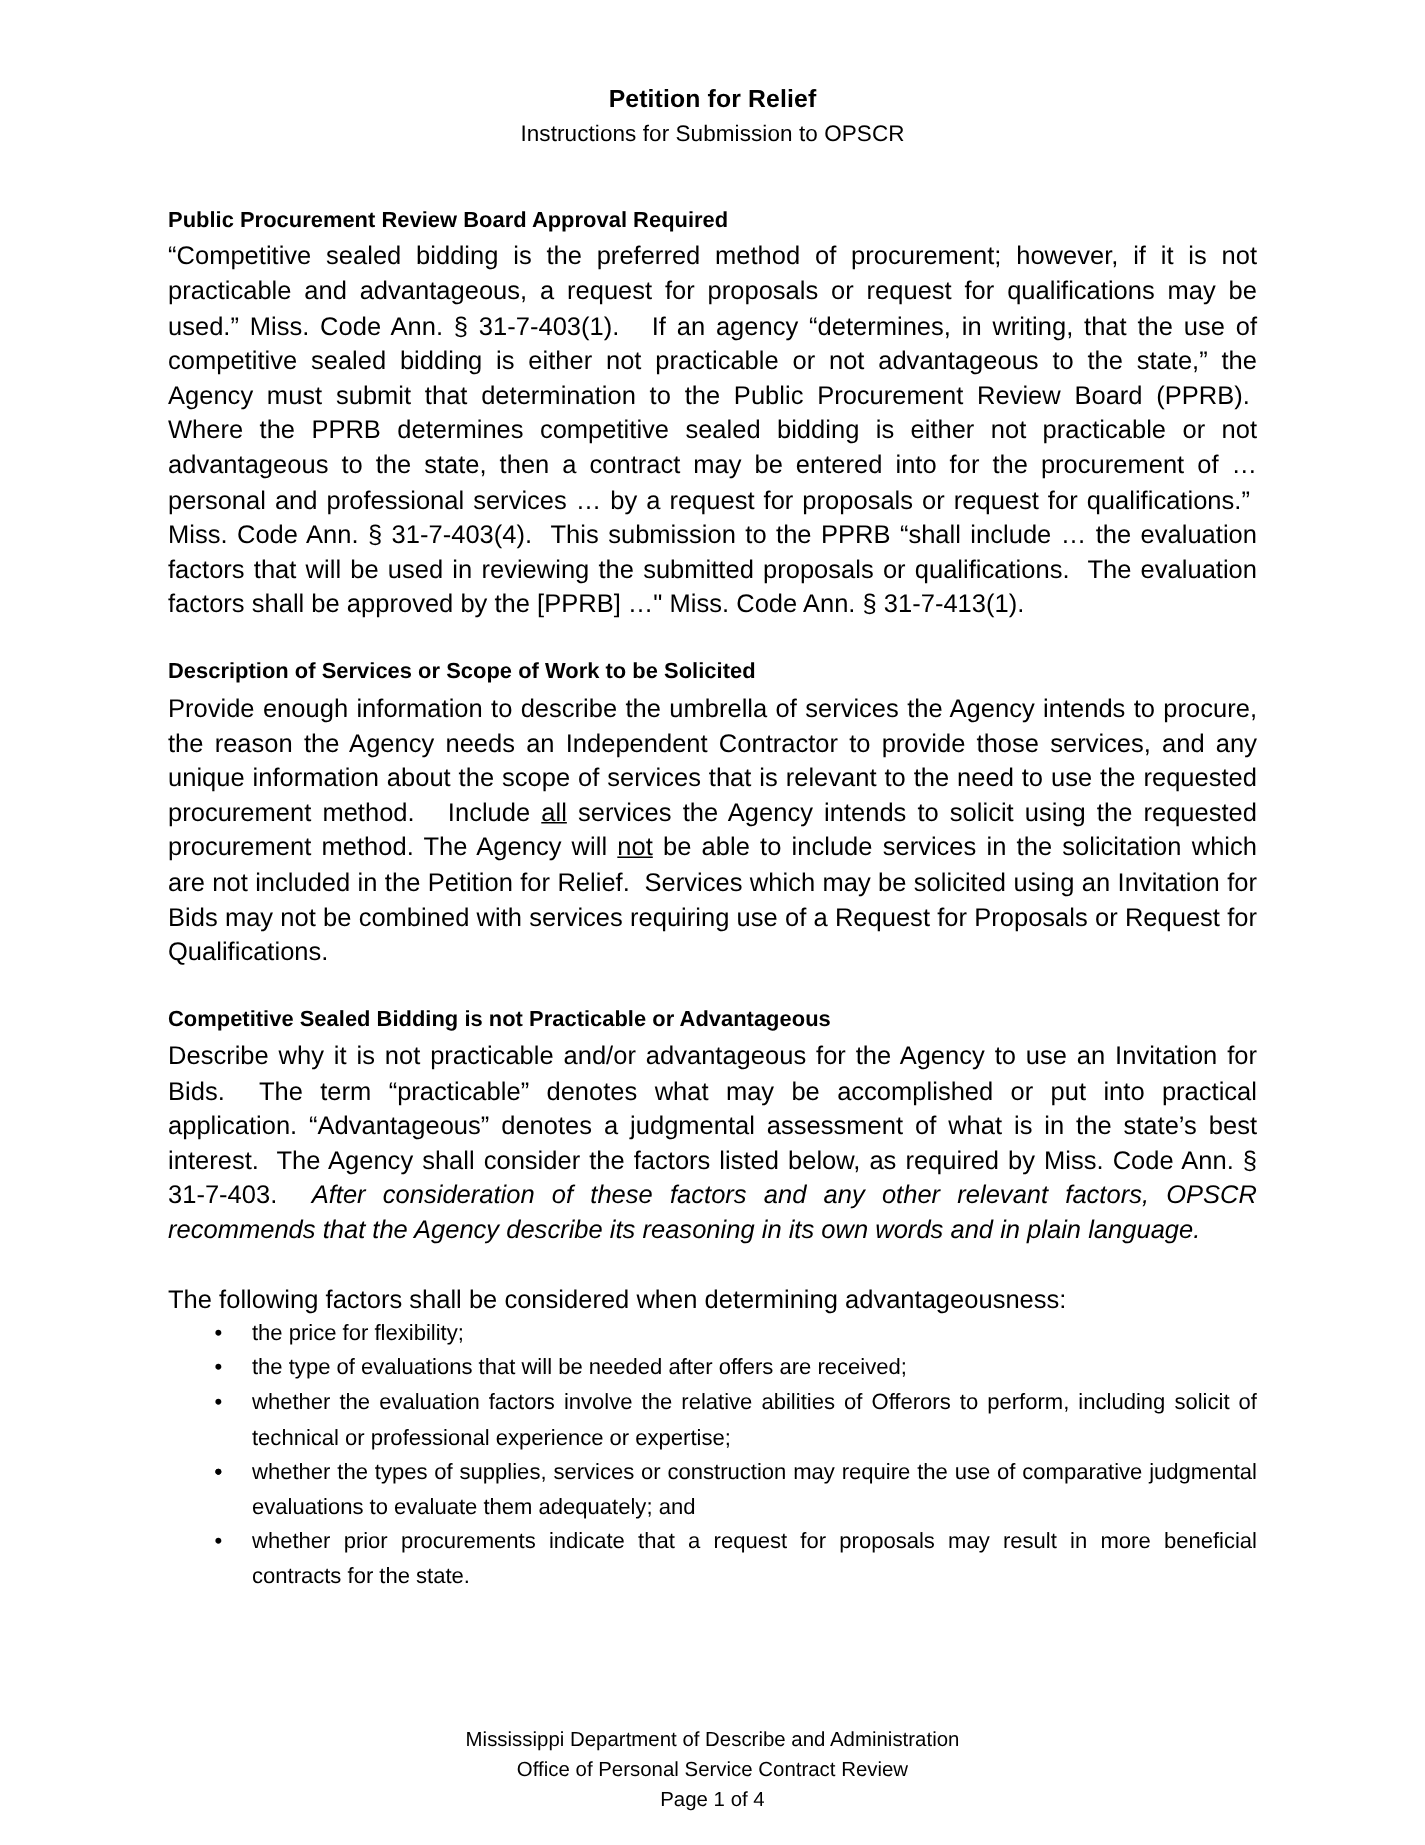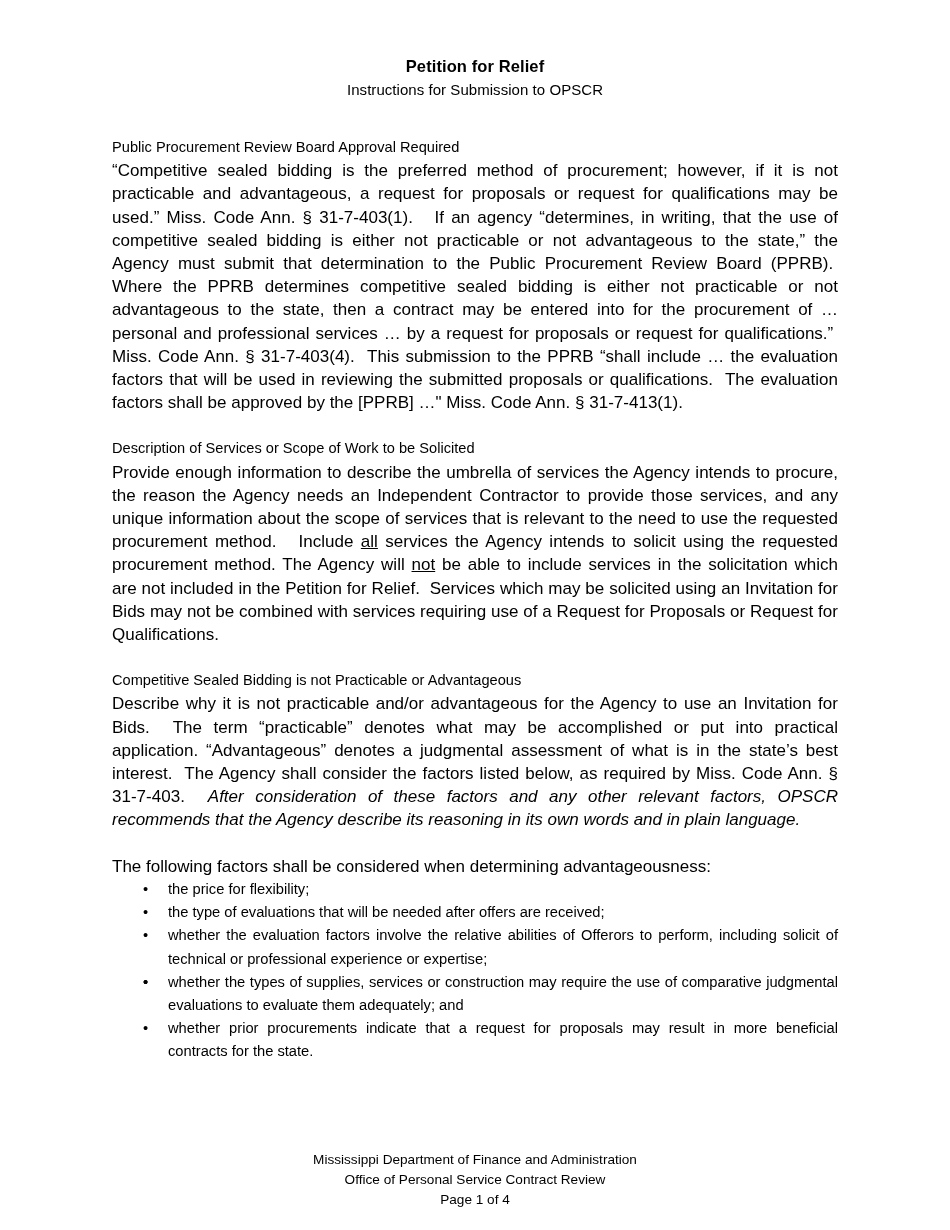--- a/index.html
+++ b/index.html
@@ -40,21 +40,21 @@
     font-weight: normal;
     text-align: center;
     line-height: 23px;
     margin: 0;
     letter-spacing: 0.05px;
   }
   .spacer-lg { height: 35px; }
   .spacer-para { height: 23px; }
   .section-heading {
     font-size: 14.6px;
-    font-weight: normal;
+    font-weight: bold;
     line-height: 23.2px;
     margin: 0;
     letter-spacing: 0.02px;
   }
   .body-para {
     font-size: 17px;
     line-height: 23.2px;
     margin: 0;
     text-align: justify;
     text-justify: inter-word;
@@ -147,18 +147,18 @@
         <li><span class="bullet-glyph">•</span><span>whether the evaluation factors involve the relative abilities of Offerors to perform, including solicit of technical or professional experience or expertise;</span></li>
         <li><span class="bullet-glyph">•</span></li>
         <li><span class="bullet-glyph">•</span><span>whether the types of supplies, services or construction may require the use of comparative judgmental evaluations to evaluate them adequately; and</span></li>
         <li><span class="bullet-glyph">•</span><span>whether prior procurements indicate that a request for proposals may result in more beneficial contracts for the state.</span></li>
       </ul>
     </div>
 
   </div>
 
   <div class="footer">
-    <p class="footer-line">Mississippi Department of Finance and Administration</p>
+    <p class="footer-line">Mississippi Department of Describe and Administration</p>
     <p class="footer-line">Office of Personal Service Contract Review</p>
     <p class="footer-line">Page 1 of 4</p>
   </div>
 
 </div>
 
 </body></html>

